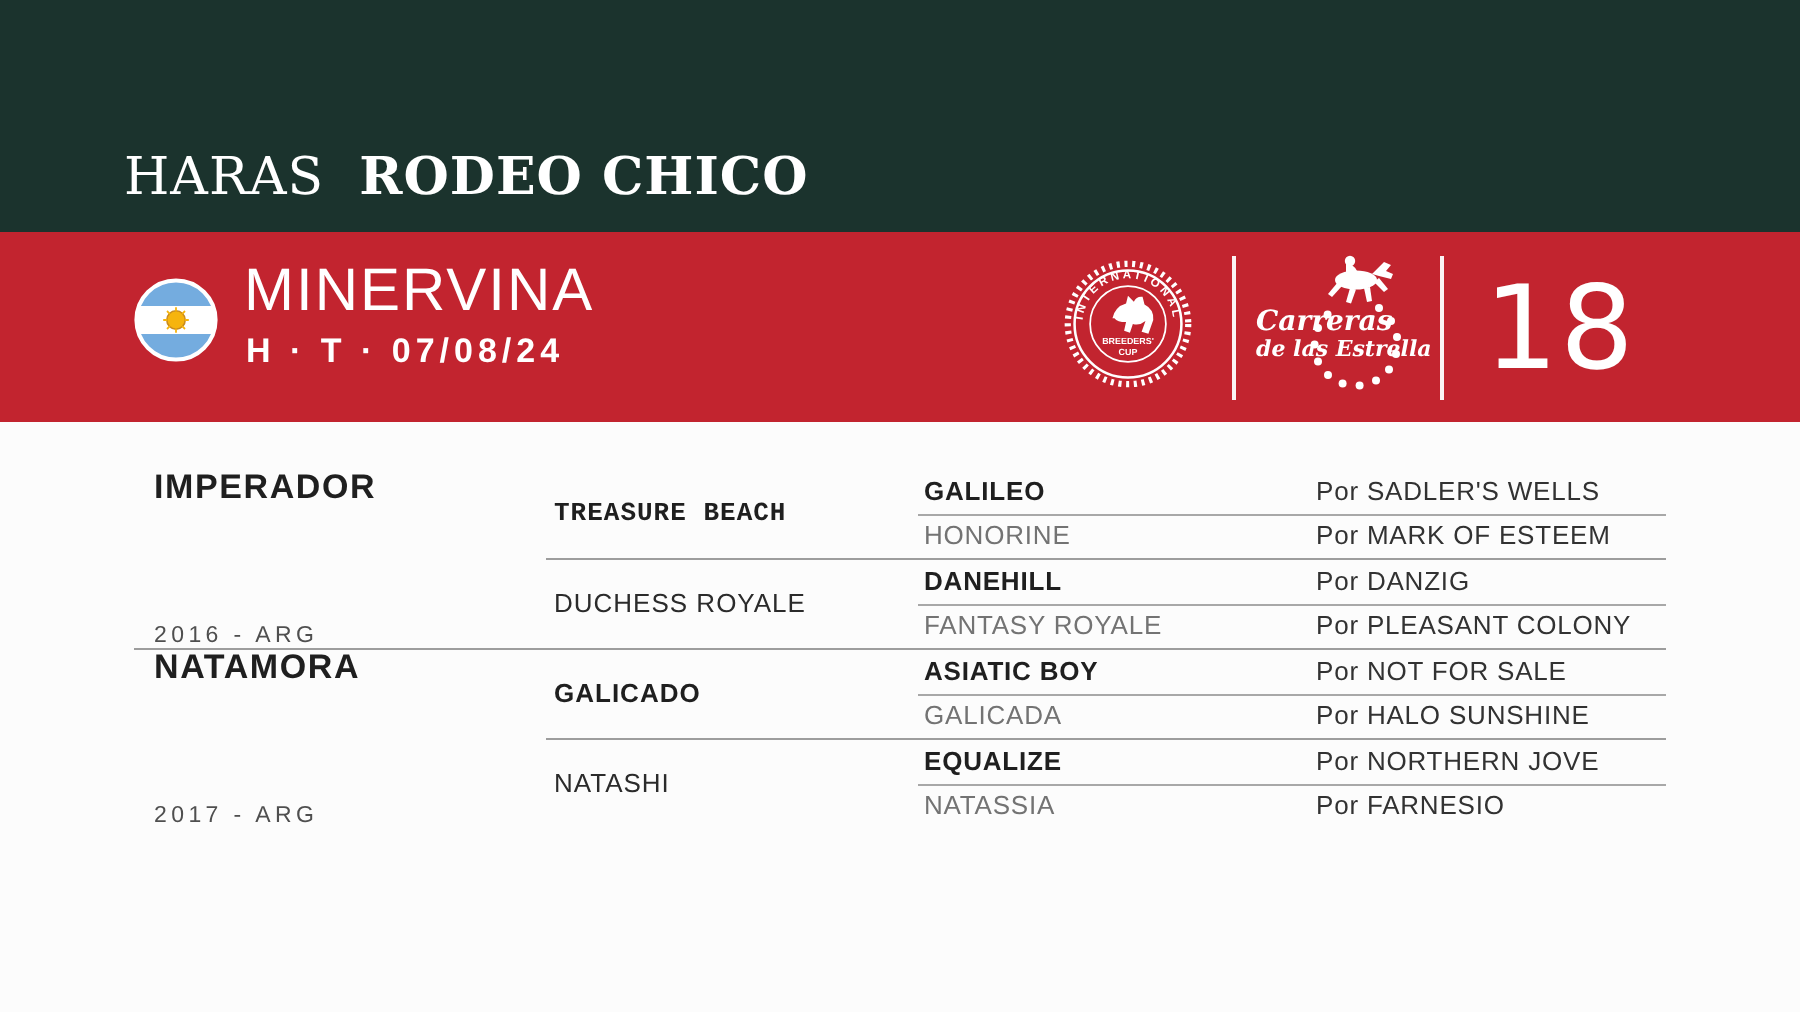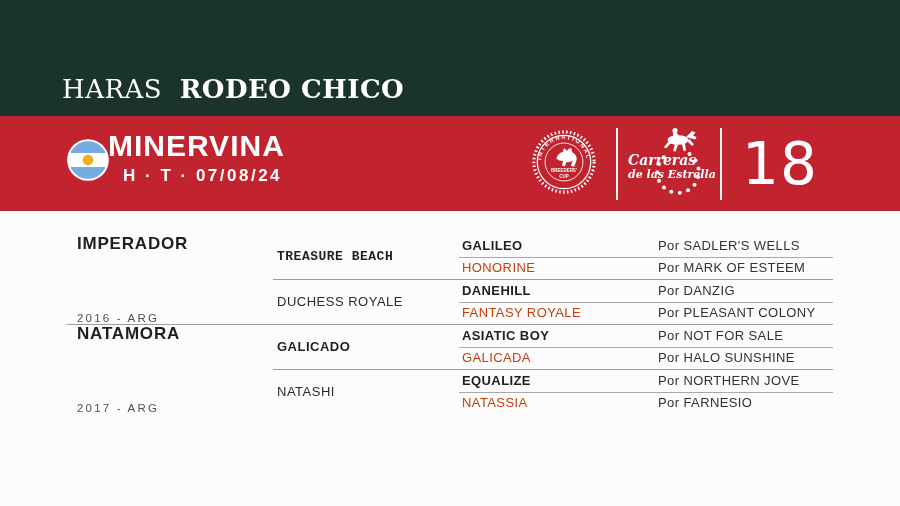--- a/index.html
+++ b/index.html
@@ -13,22 +13,22 @@
   .farm-title{
     position:absolute;left:62px;top:74px;color:#ffffff;
     font-family:"DejaVu Serif","Liberation Serif",serif;
     font-size:26px;letter-spacing:0.5px;font-weight:400;white-space:nowrap;
   }
   .farm-title strong{font-weight:700;}
   
   .banner{position:absolute;left:0;top:116px;width:900px;height:95px;background:#c2242f;color:#fff;}
   .flag{position:absolute;left:67px;top:23px;width:42px;height:42px;}
   .horse-name{
-    position:absolute;left:108px;top:15px;margin:0;
-    font-size:30px;font-weight:700;letter-spacing:1px;line-height:1;
+    position:absolute;left:122px;top:15px;margin:0;
+    font-size:30px;font-weight:400;letter-spacing:1px;line-height:1;
   }
   .horse-details{
     position:absolute;left:123px;top:51px;
     font-size:17px;font-weight:600;letter-spacing:2.5px;line-height:1;
   }
   .seal{position:absolute;left:530px;top:12px;width:68px;height:68px;}
   .banner-divider{position:absolute;top:12px;width:2px;height:72px;background:#ffffff;opacity:.95;}
   .divider-1{left:616px;}
   .divider-2{left:720px;}
   .estrellas{position:absolute;left:625px;top:9px;width:90px;height:78px;}
@@ -51,21 +51,21 @@
     display:flex;align-items:center;font-size:13px;letter-spacing:0.5px;
   }
   .gen2.bold{font-weight:700;}
   .gen2.reg{font-weight:400;color:#2b2b2b;}
   .g3row{position:absolute;left:462px;width:371px;height:22.5px;}
   .g3name{
     position:absolute;left:0;top:0;height:22.5px;display:flex;align-items:center;
     font-size:13px;letter-spacing:0.4px;
   }
   .g3name.bold{font-weight:700;}
-  .g3name.reg{font-weight:400;color:#c2410c;}
+  .g3name.reg{font-weight:400;color:#737373;}
   .g3by{
     position:absolute;left:196px;top:0;height:22.5px;display:flex;align-items:center;
     font-size:13px;font-weight:400;letter-spacing:0.4px;color:#323232;white-space:nowrap;
   }
   .rule{position:absolute;height:1px;background:#a8a8a8;}
   .rule.short{left:459px;width:374px;}
   .rule.med{left:273px;width:560px;background:#9d9d9d;}
   .rule.full{left:67px;width:766px;background:#9d9d9d;}
 </style>
 </head>

